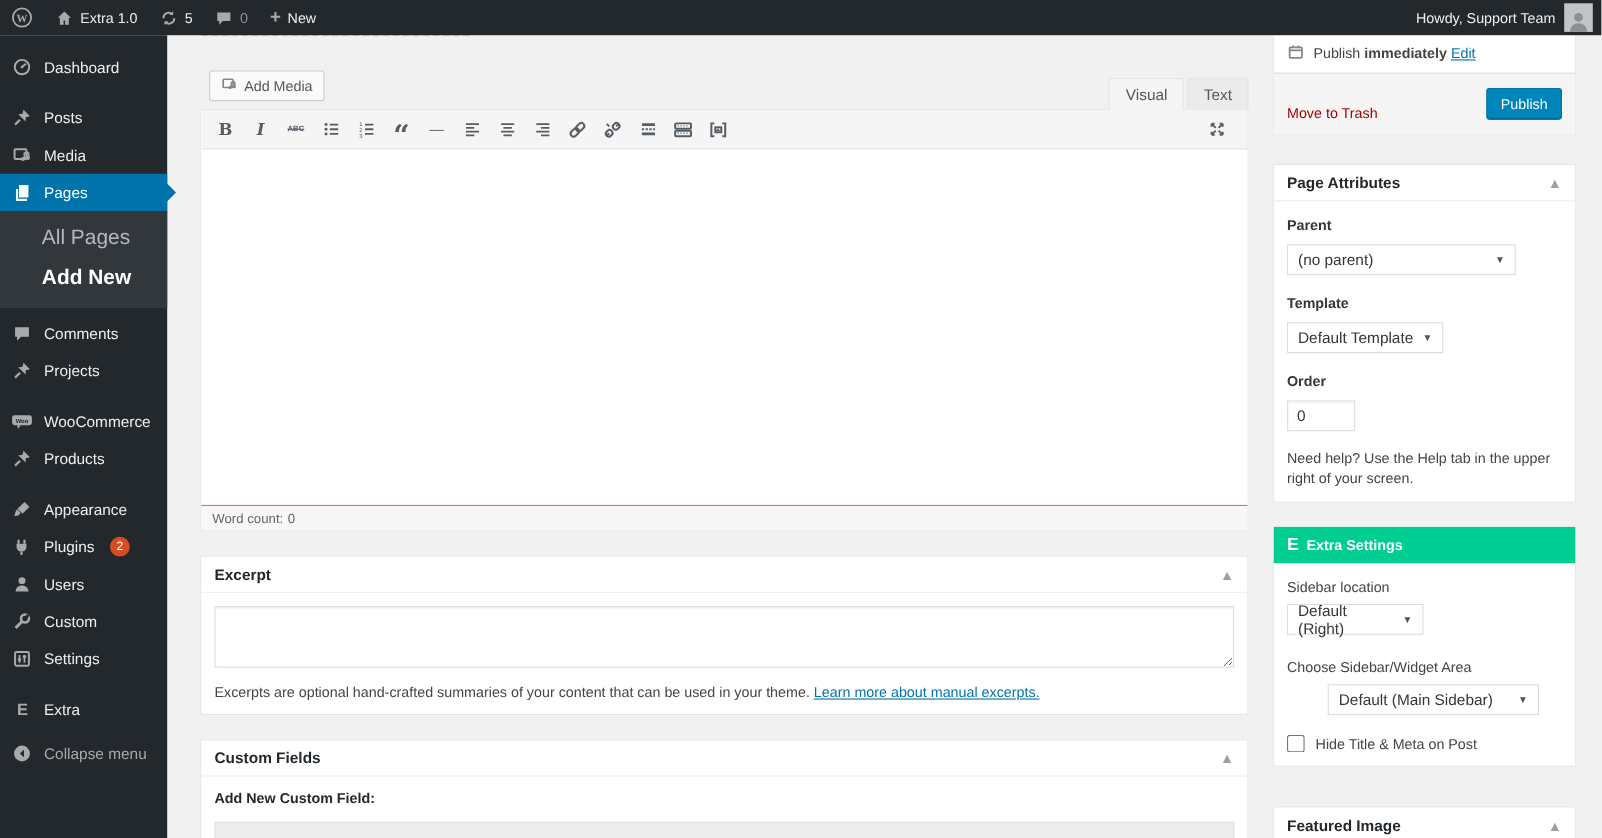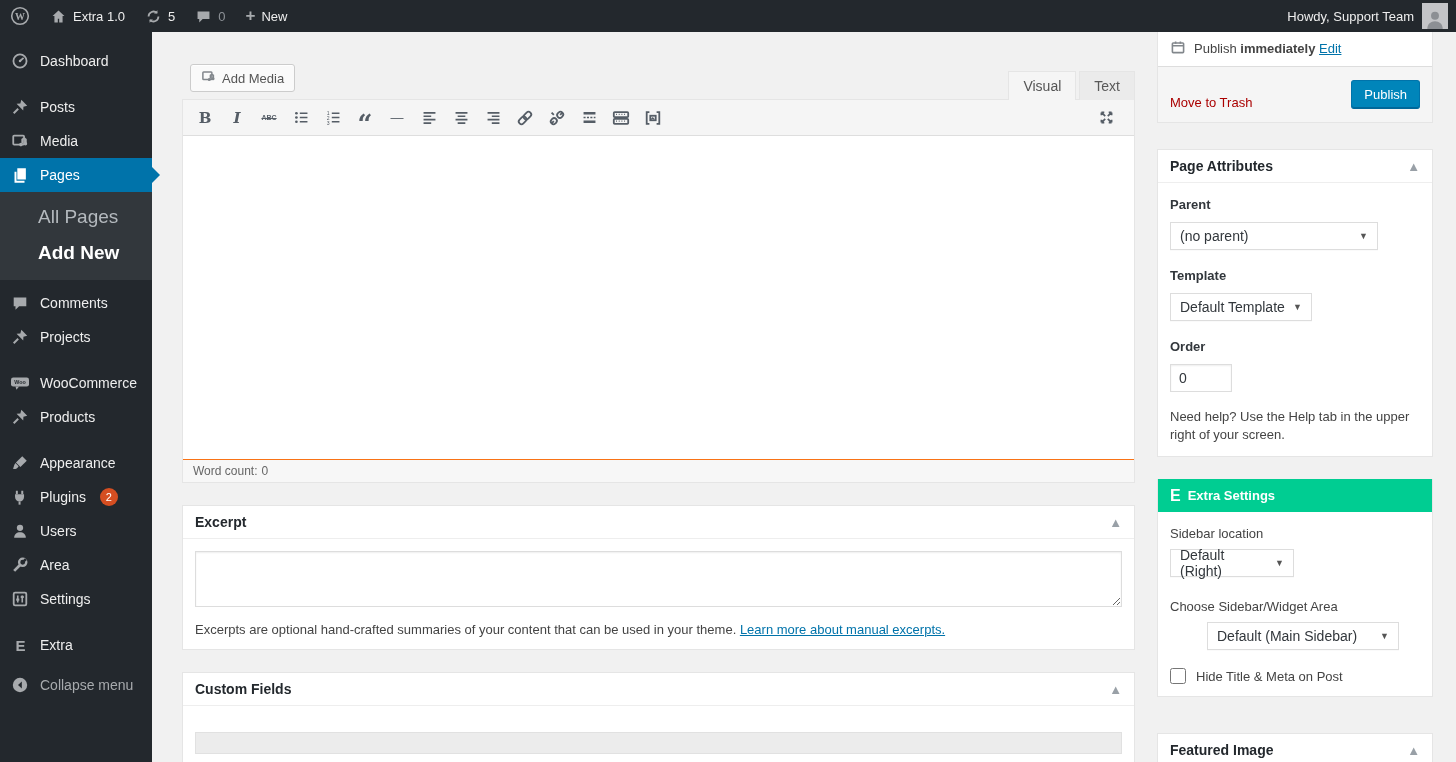--- a/index.html
+++ b/index.html
@@ -257,21 +257,21 @@
     <span>Users</span>
   </div>
   <div class="menu-item">
     <span class="mi-icon">
       <svg width="18" height="18" viewBox="0 0 20 20">
           <circle cx="13" cy="7" r="4" fill="none" stroke="#a7aaad" stroke-width="2.6"></circle>
           <path d="M16.5 3.5 l-3 3" stroke="#23282d" stroke-width="3"></path>
           <path d="M10 10 L3.5 16.5" stroke="#a7aaad" stroke-width="3"></path>
         </svg>
     </span>
-    <span>Area</span>
+    <span>Custom</span>
   </div>
   <div class="menu-item">
     <span class="mi-icon">
       <svg width="18" height="18" viewBox="0 0 20 20">
           <rect x="3" y="3" width="14" height="14" rx="1.5" fill="none" stroke="#a7aaad" stroke-width="2"></rect>
           <path d="M7.5 6 v8 M12.5 6 v8" stroke="#a7aaad" stroke-width="1.8"></path>
           <rect x="5.8" y="9.5" width="3.4" height="2.4" fill="#a7aaad"></rect>
           <rect x="10.8" y="6.5" width="3.4" height="2.4" fill="#a7aaad"></rect>
         </svg>
     </span>
@@ -419,20 +419,21 @@
           </div>
         </div>
       </div>
 
       <div class="postbox">
         <div class="postbox-header">
           <span class="postbox-title">Custom Fields</span>
           <span class="toggle">▲</span>
         </div>
         <div class="postbox-body">
+          <div class="cf-strong">Add New Custom Field:</div>
           <div class="cf-tablehead"></div>
         </div>
       </div>
     </div>
 
     <div class="side-col">
 
       <div class="publish-box">
         <div class="publish-row1">
           <span>

